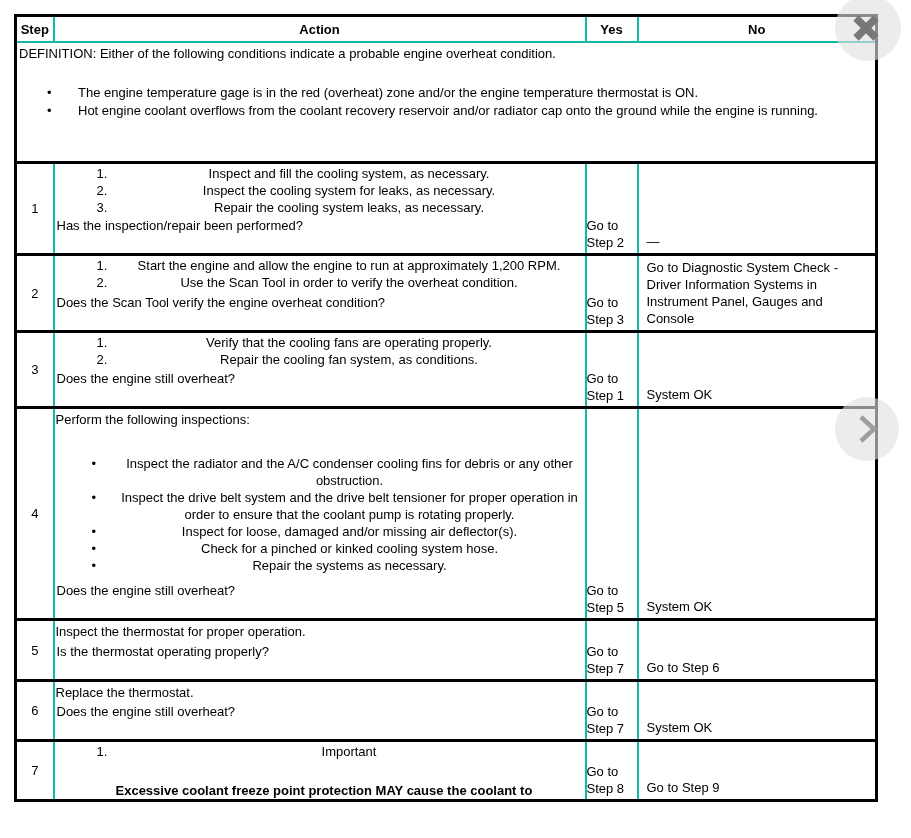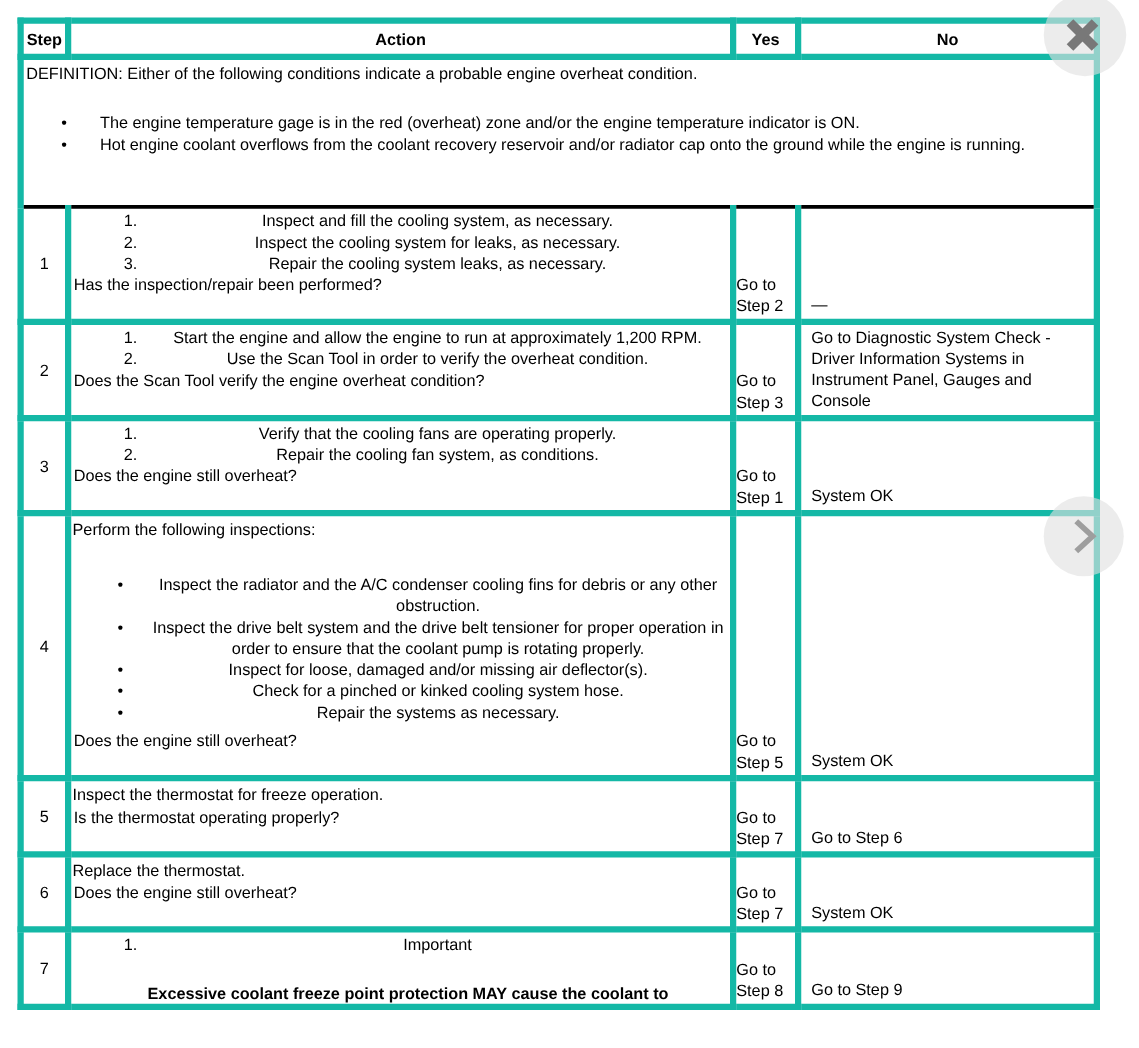--- a/index.html
+++ b/index.html
@@ -10,21 +10,21 @@
   table.doc{
     position:absolute;left:14px;top:14px;width:861px;
     border-collapse:collapse;table-layout:fixed;
     border:3px solid #000;
   }
   col.c-step{width:38px}
   col.c-action{width:532px}
   col.c-yes{width:52px}
   col.c-no{width:239px}
   th,td{
-    border:5px solid #14b8a6;padding:0;vertical-align:top;
+    border:2px solid #14b8a6;padding:0;vertical-align:top;
     font-size:13px;line-height:17px;position:relative;
   }
   th{font-weight:bold;text-align:center;height:24px;vertical-align:middle;}
   tr.sep td{border-top:3px solid #000;}
   tr.defrow td{border-bottom:3px solid #000;}
   tr.r-def{height:120px}
   tr.r1{height:92px}
   tr.r2{height:77px}
   tr.r3{height:76px}
   tr.r4{height:212px}
@@ -83,21 +83,21 @@
     <th>No</th>
   </tr>
 
   <tr class="r-def defrow">
     <td colspan="4">
       <div class="defcell">
         <div>DEFINITION: Either of the following conditions indicate a probable engine overheat condition.</div>
         <div class="def-bullets">
           <div class="bl">
             <span class="bm">•</span>
-            <span class="bt">The engine temperature gage is in the red (overheat) zone and/or the engine temperature indicator is ON.</span>
+            <span class="bt">The engine temperature gage is in the red (overheat) zone and/or the engine temperature thermostat is ON.</span>
           </div>
           <div class="bl">
             <span class="bm">•</span>
             <span class="bt">Hot engine coolant overflows from the coolant recovery reservoir and/or radiator cap onto the ground while the engine is running.</span>
           </div>
         </div>
       </div>
     </td>
   </tr>
 
@@ -216,21 +216,21 @@
     <td>
           <div class="nocell">System OK</div>
         </td>
   </tr>
 
   <tr class="r5 sep">
     <td>
           <div class="stepnum">5</div>
         </td>
     <td>
-      <div class="intro">Inspect the thermostat for freeze operation.</div>
+      <div class="intro">Inspect the thermostat for proper operation.</div>
       <div class="q">Is the thermostat operating properly?</div>
     </td>
     <td>
           <div class="yescell">Go to Step 7</div>
         </td>
     <td>
           <div class="nocell">Go to Step 6</div>
         </td>
   </tr>
 

